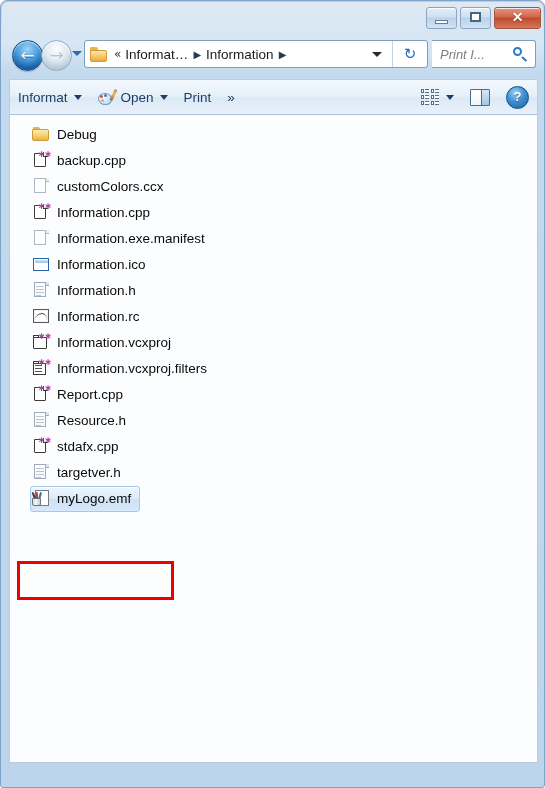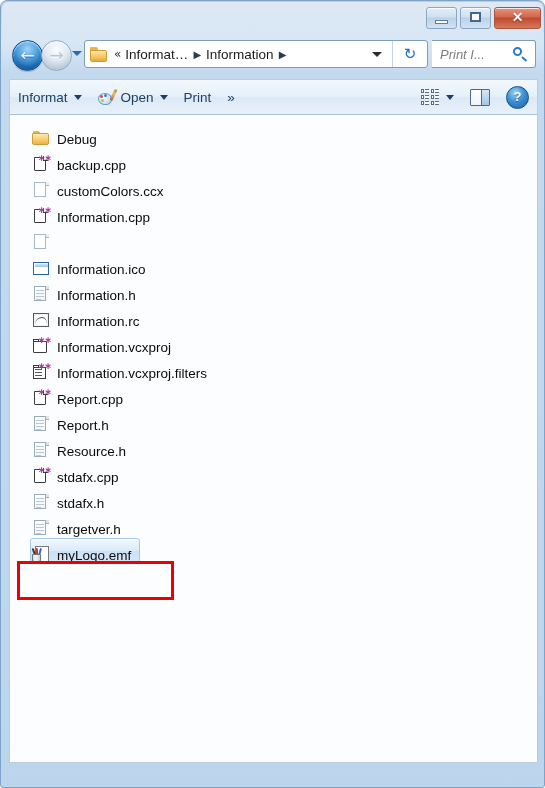--- a/index.html
+++ b/index.html
@@ -405,21 +405,21 @@
     box-sizing: border-box;
     overflow: hidden;
   }
   .filelist {
     position: absolute;
     left: 0; top: 6px;
     width: 100%;
   }
   .filerow {
     display: flex;
-    align-items: flex-end;
+    align-items: center;
     height: 26px;
     padding-left: 22px;
     gap: 7px;
     position: relative;
   }
   .filename {
     font-size: 13.5px;
     color: #0a0a0a;
     white-space: nowrap;
     font-family: "Liberation Sans", sans-serif;
@@ -834,20 +834,21 @@
             <span class="fold"></span>
             <span class="plus">∗∗</span>
           </span>
           <span class="filename">Information.cpp</span>
         </div>
         <div class="filerow">
           <span class="ico blank">
             <span class="p"></span>
             <span class="corner"></span>
           </span>
+          <span class="filename">Information.exe.manifest</span>
         </div>
         <div class="filerow">
           <span class="ico icofile">
             <span class="w"></span>
             <span class="bar"></span>
           </span>
           <span class="filename">Information.ico</span>
         </div>
         <div class="filerow">
           <span class="ico h">
@@ -896,61 +897,39 @@
         </div>
         <div class="filerow">
           <span class="ico h">
             <span class="p"></span>
             <span class="ln l1"></span>
             <span class="ln l2"></span>
             <span class="ln l3"></span>
             <span class="ln l4"></span>
             <span class="corner"></span>
           </span>
-          <span class="filename">Report.h</span>
+          <span class="filename">Resource.h</span>
+        </div>
+        <div class="filerow">
+          <span class="ico cpp">
+            <span class="p"></span>
+            <span class="fold"></span>
+            <span class="plus">∗∗</span>
+          </span>
+          <span class="filename">stdafx.cpp</span>
         </div>
         <div class="filerow">
           <span class="ico h">
             <span class="p"></span>
             <span class="ln l1"></span>
             <span class="ln l2"></span>
             <span class="ln l3"></span>
             <span class="ln l4"></span>
             <span class="corner"></span>
           </span>
-          <span class="filename">Resource.h</span>
-        </div>
-        <div class="filerow">
-          <span class="ico cpp">
-            <span class="p"></span>
-            <span class="fold"></span>
-            <span class="plus">∗∗</span>
-          </span>
-          <span class="filename">stdafx.cpp</span>
-        </div>
-        <div class="filerow">
-          <span class="ico h">
-            <span class="p"></span>
-            <span class="ln l1"></span>
-            <span class="ln l2"></span>
-            <span class="ln l3"></span>
-            <span class="ln l4"></span>
-            <span class="corner"></span>
-          </span>
-          <span class="filename">stdafx.h</span>
-        </div>
-        <div class="filerow">
-          <span class="ico h">
-            <span class="p"></span>
-            <span class="ln l1"></span>
-            <span class="ln l2"></span>
-            <span class="ln l3"></span>
-            <span class="ln l4"></span>
-            <span class="corner"></span>
-          </span>
           <span class="filename">targetver.h</span>
         </div>
         <div class="filerow selected">
           <div class="sel-wrap" style="width: 108px;"></div>
           <span class="ico emf">
             <span class="p"></span>
             <span class="pen pen1"></span>
             <span class="pen pen2"></span>
             <span class="pen pen3"></span>
             <span class="cup"></span>

